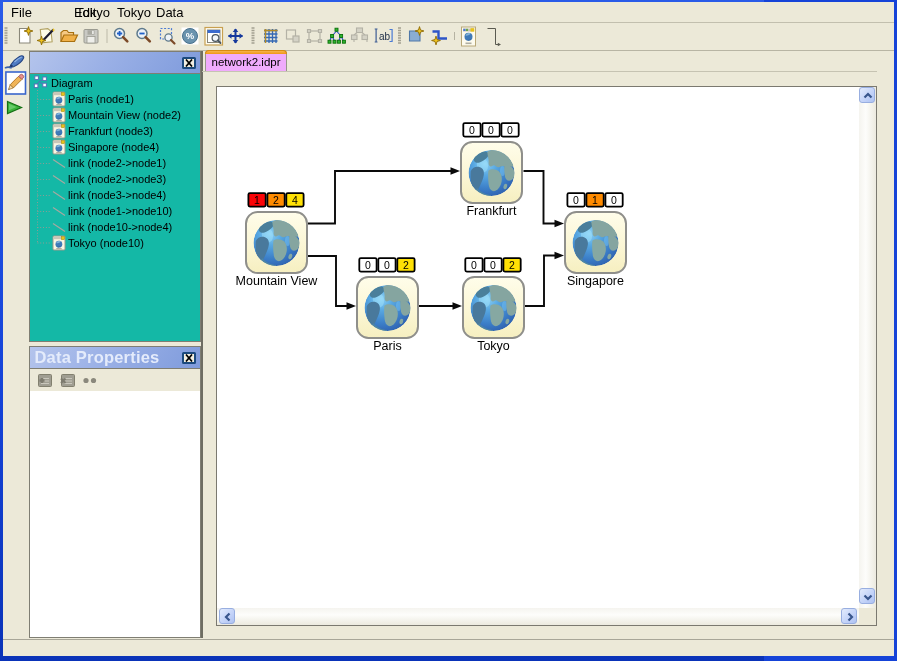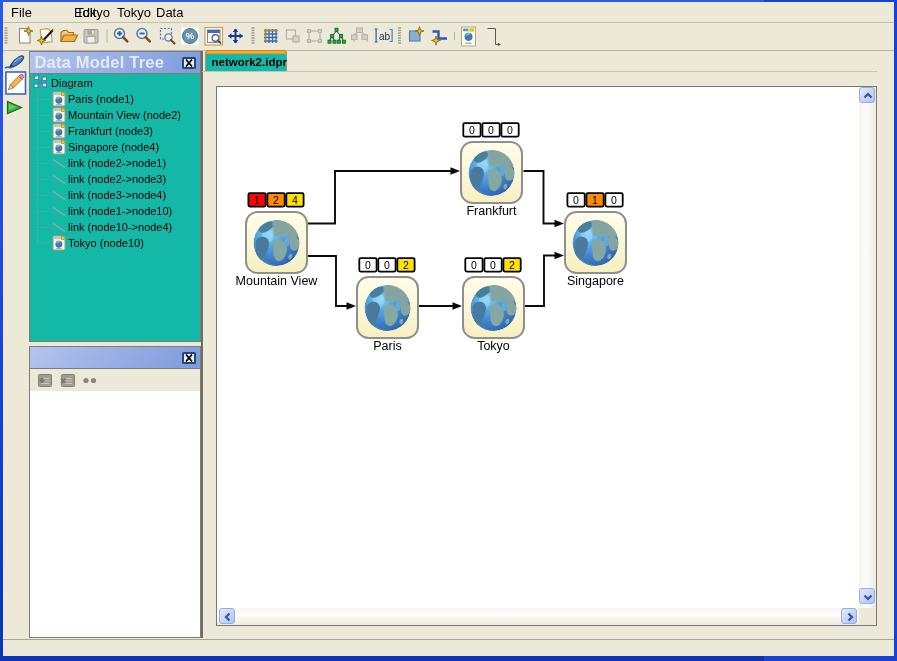--- a/index.html
+++ b/index.html
@@ -17,21 +17,21 @@
   
   .panel{position:absolute;left:26px;width:170px;border:1px solid #7f7e73;background:#fff;}
   .ptitle{position:absolute;left:0;top:0;right:0;height:21px;background:linear-gradient(125deg,#b4c4ec 0%,#9ab0e6 45%,#7f9bdc 100%);border-bottom:1px solid #7f7e73;}
   .ptitle span{position:absolute;left:5px;top:1px;font-size:16.5px;font-weight:bold;color:#e4ebfb;letter-spacing:0.2px;}
   .xbtn{position:absolute;right:4px;top:5px;width:10px;height:8px;background:#f2efe2;border:2px solid #1c4a7e;border-radius:1.5px;}
   .xbtn svg{position:absolute;left:0;top:0;}
   
   #divider{left:198.5px;top:49.5px;width:1.5px;height:587px;background:#6e6d62;}
   
   #tabline{left:199.5px;top:69px;width:675px;height:1px;background:#c6c3b2;}
-  #tab{left:202px;top:48.5px;width:80px;height:20px;background:#14b8a6;border:1px solid #98968a;border-bottom:none;border-radius:4px 4px 0 0;font-weight:bold;}
+  #tab{left:202px;top:48.5px;width:80px;height:20px;background:#f0abfc;border:1px solid #98968a;border-bottom:none;border-radius:4px 4px 0 0;}
   #tab .or{position:absolute;left:-1px;top:-1px;right:-1px;height:3.5px;background:linear-gradient(180deg,#f7b44d,#ef9716);border-radius:4px 4px 0 0;border:1px solid #d88a10;border-bottom:none;box-sizing:border-box;}
   #tab span{position:absolute;left:6px;top:4.5px;font-size:11.5px;color:#000;}
   
   #canvasbox{left:213px;top:84px;width:659px;height:538.5px;border:1.5px solid #7b7970;background:#ece9d8;}
   #viewport{position:absolute;left:0px;top:0px;width:642px;height:521px;background:#fff;}
   
   .sb-track-v{position:absolute;background:linear-gradient(90deg,#f5f4ef,#fdfdfb 40%,#eceadf);}
   .sb-track-h{position:absolute;background:linear-gradient(180deg,#f5f4ef,#fdfdfb 40%,#eceadf);}
   .sb-btn{position:absolute;width:16px;height:16px;border-radius:3px;background:linear-gradient(135deg,#e3ebfc 0%,#c2d2f8 60%,#aec2f2 100%);border:1px solid #98aee0;box-sizing:border-box;}
   .sb-btn svg{position:absolute;left:1px;top:1px;}
@@ -195,21 +195,20 @@
       <path d="M1 15.6 L2.2 15.2 L1.4 14.4 Z" fill="#333"></path>
       <path d="M10.4 3 L4.8 8.6" stroke="#c88830" stroke-width="1" fill="none"></path>
     </g>
 
     <path d="M4.5 50.5 L18.5 56.5 L4.5 62.5 Z" fill="#3cb43c" stroke="#147014" stroke-width="1.2"></path>
     <path d="M6 52.8 L13.5 56 L6 59.2 Z" fill="#7ad47a" opacity="0.7"></path>
   </svg>
   </div>
   <div class="panel" id="dmt" style="top:49.5px;height:288.5px;">
     <div class="ptitle">
-          <span>Data Model Tree</span>
       <div class="xbtn">
             <svg width="10" height="8">
               <path d="M2 0.5 L8 7.5 M8 0.5 L2 7.5" stroke="#000" stroke-width="1.7" fill="none"></path>
             </svg>
           </div>
     </div>
     <div id="treebody" style="position:absolute;left:0;top:22px;right:0;bottom:0;background:#14b8a6;overflow:hidden;">
       <svg width="170" height="266" style="position:relative;top:-1.5px;" font-family="Liberation Sans, sans-serif" font-size="11px" fill="#000">
         <defs>
           <symbol id="mininode" overflow="visible">
@@ -265,20 +264,21 @@
         <text x="38" y="126">link (node3-&gt;node4)</text>
         <text x="38" y="142">link (node1-&gt;node10)</text>
         <text x="38" y="158">link (node10-&gt;node4)</text>
         <use href="#mininode" x="22.5" y="170"></use>
             <text x="38" y="174">Tokyo (node10)</text>
       </svg>
     </div>
   </div>
   <div class="panel" id="dpp" style="top:344.5px;height:289.5px;">
     <div class="ptitle">
+          <span>Data Properties</span>
       <div class="xbtn">
             <svg width="10" height="8">
               <path d="M2 0.5 L8 7.5 M8 0.5 L2 7.5" stroke="#000" stroke-width="1.7" fill="none"></path>
             </svg>
           </div>
     </div>
     <div style="position:absolute;left:0;top:22px;right:0;height:22px;background:#ece9d8;">
       <svg width="100" height="22" style="position:absolute;left:0;top:0;">
         <g fill="#a09e92" stroke="#82806f" stroke-width="1">
           <rect x="8.5" y="5.5" width="13" height="12" rx="1"></rect>

